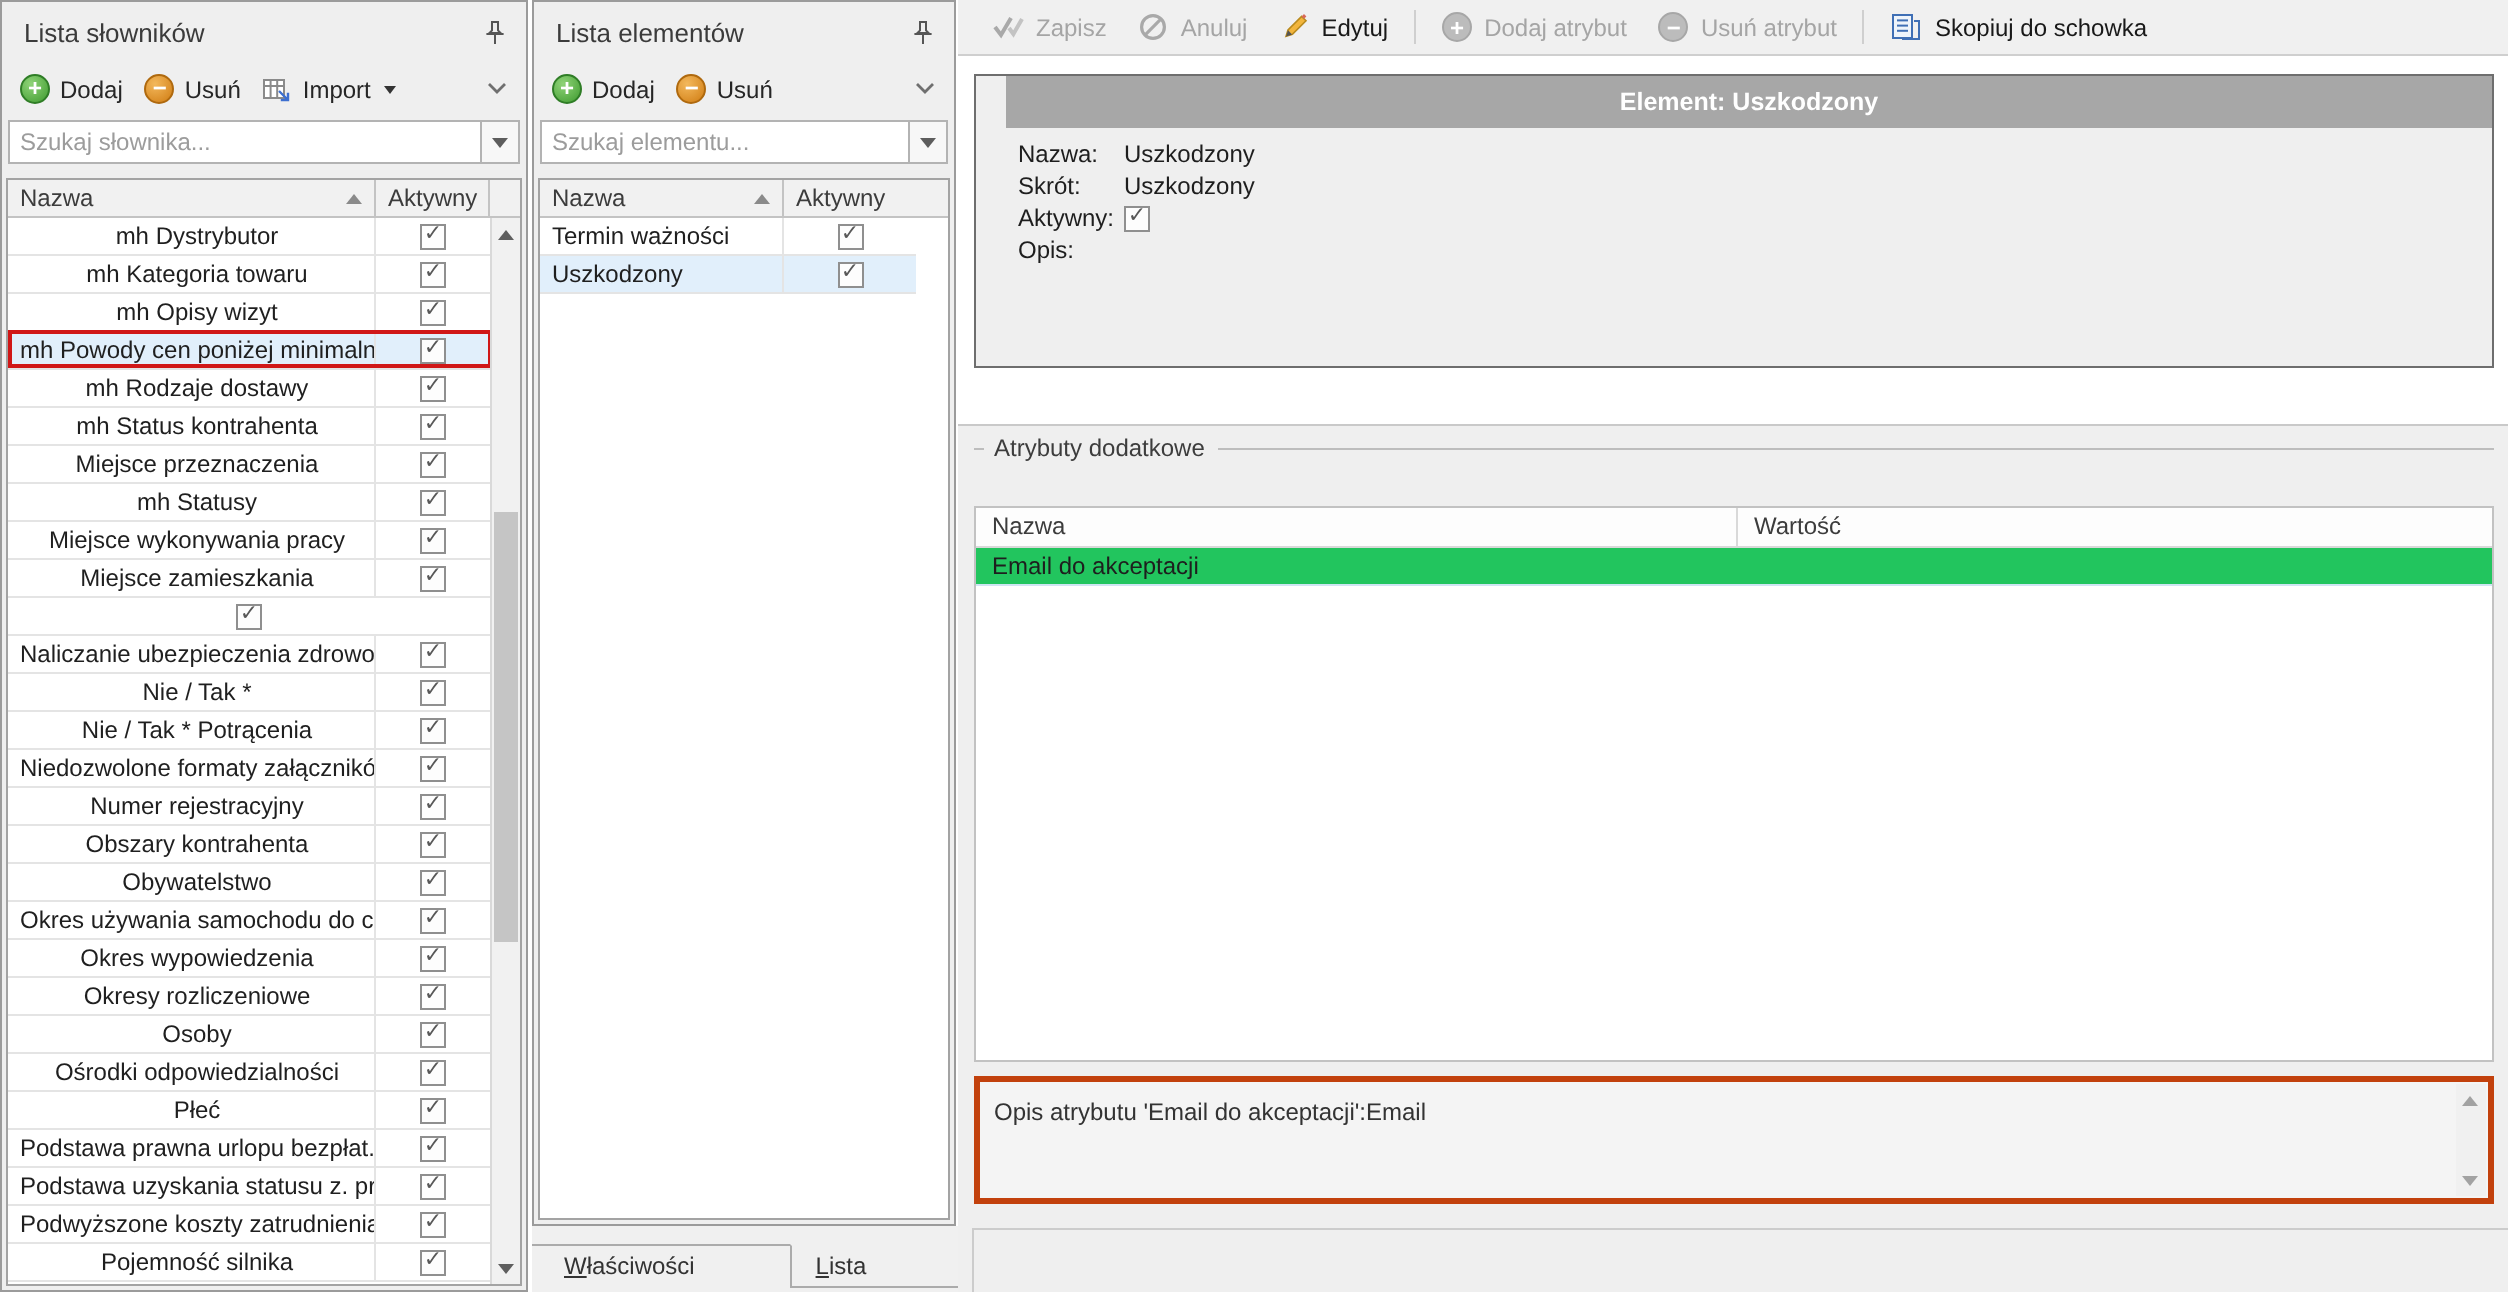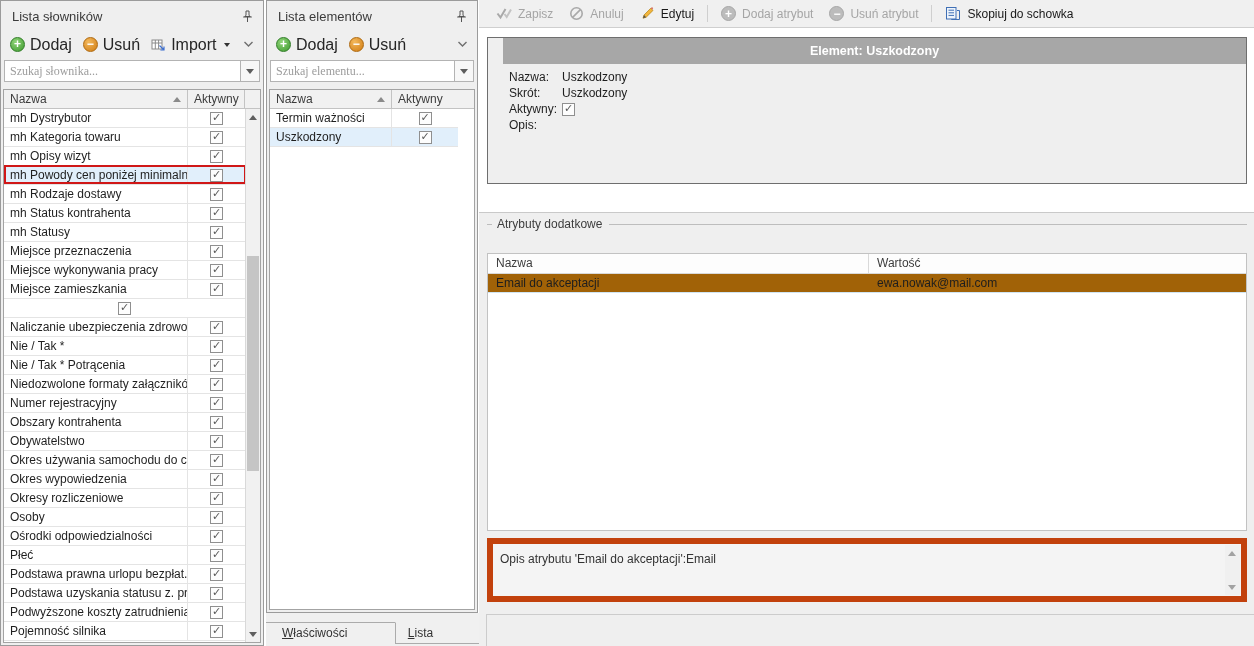--- a/index.html
+++ b/index.html
@@ -5,32 +5,32 @@
   * { margin:0; padding:0; box-sizing:border-box; }
   html,body { width:1254px; height:646px; }
   body { font-family:"Liberation Sans","DejaVu Sans",sans-serif; font-size:12px; color:#222; background:#fff; overflow:hidden; }
   .app { position:relative; width:1254px; height:646px; background:#fff; }
 
   
   .panel { background:#efefef; border:1px solid #9b9b9b; }
   .panel-title { height:30px; display:flex; align-items:center; padding:0 10px 0 11px; font-size:13px; color:#3b3b3b; }
   .pin { margin-left:auto; }
   .panel-toolbar { height:27px; display:flex; align-items:center; padding:0 5px; gap:3px; }
-  .tb-btn { display:flex; align-items:center; gap:5px; padding:2px 4px; font-size:16px; color:#262626; background:transparent; border:none; cursor:default; }
+  .tb-btn { display:flex; align-items:center; gap:5px; padding:2px 4px; font-size:12px; color:#262626; background:transparent; border:none; cursor:default; }
   .ico-circle { width:15px; height:15px; border-radius:50%; color:#fff; font-weight:bold; display:inline-flex; align-items:center; justify-content:center; font-size:12px; line-height:1; }
   .ico-circle.green { background:radial-gradient(circle at 35% 30%, #8fd378, #3f9b2f); border:1px solid #2f7d26; }
   .ico-circle.orange { background:radial-gradient(circle at 35% 30%, #f3b85c, #d07c12); border:1px solid #af690e; }
   .ico-circle.gray { background:#bcbcbc; border:1px solid #a7a7a7; }
   .ico-circle.green::after { content:"+"; margin-top:-1px; }
   .ico-circle.orange::after { content:"\2212"; margin-top:-1px; }
   .caret-down { width:0; height:0; border-left:3.5px solid transparent; border-right:3.5px solid transparent; border-top:4px solid #333; display:inline-block; margin-left:2px; }
   .overflow { margin-left:auto; padding-right:4px; }
 
   .search-row { display:flex; margin:2px 3px 5px 3px; height:22px; }
-  .search-row input { flex:1; height:22px; border:1px solid #b3b3b3; padding:0 5px; font-size:12px; color:#444; font-family:Liberation Serif, serif; background:#fff; }
+  .search-row input { flex:1; height:22px; border:1px solid #b3b3b3; padding:0 5px; font-size:12px; color:#444; font-family:Liberation Sans, sans-serif; background:#fff; }
   .search-row input::placeholder { color:#9c9c9c; }
   .dd-btn { width:19px; height:22px; border:1px solid #b3b3b3; border-left:none; background:#f7f7f7; display:flex; align-items:center; justify-content:center; }
   .dd-btn::after { content:""; border-left:4px solid transparent; border-right:4px solid transparent; border-top:5px solid #5d5d5d; }
 
   
   .grid { position:absolute; left:2px; right:2px; bottom:2px; border:1px solid #a3a3a3; background:#fff; overflow:hidden; }
   .grid-header { height:19px; display:flex; background:#f1f1f1; border-bottom:1px solid #c3c3c3; }
   .gh-cell { border-right:1px solid #c3c3c3; padding-left:6px; line-height:18px; color:#3c3c3c; position:relative; overflow:hidden; white-space:nowrap; }
   .gh-cell.last { border-right:none; }
   .sort-asc { position:absolute; right:6px; top:7px; width:0; height:0; border-left:4px solid transparent; border-right:4px solid transparent; border-bottom:5px solid #8a8a8a; }
@@ -43,21 +43,21 @@
   .checkbox { width:13px; height:13px; border:1px solid #8f8f8f; background:#fdfdfd; display:inline-flex; align-items:center; justify-content:center; font-size:11px; color:#585858; line-height:1; }
   .checkbox.checked::after { content:"\2713"; margin-top:-1px; }
 
   
   .left-panel { position:absolute; left:0; top:0; width:264px; height:646px; }
   .left-panel .grid { top:88px; }
   .left-panel .gh-name { width:184px; }
   .left-panel .gh-active { flex:1; }
   .left-panel .gh-sb { width:15px; border-right:none; }
   .left-panel .grid-body { right:15px; }
-  .left-panel .cell-name { width:184px; }
+  .left-panel .cell-name { width:184px;text-align:center; }
 
   
   .vscroll { position:absolute; top:19px; right:0; bottom:0; width:15px; background:#f1f1f1; border-left:1px solid #d9d9d9; }
   .sb-up, .sb-down { position:absolute; left:0; width:14px; height:16px; display:flex; align-items:center; justify-content:center; }
   .sb-up { top:0; } .sb-down { bottom:0; }
   .sb-up::after { content:""; border-left:4px solid transparent; border-right:4px solid transparent; border-bottom:5px solid #5f5f5f; }
   .sb-down::after { content:""; border-left:4px solid transparent; border-right:4px solid transparent; border-top:5px solid #5f5f5f; }
   .sb-thumb { position:absolute; left:1px; width:12px; background:#c5c5c5; }
 
   
@@ -89,26 +89,26 @@
   .field-label { width:53px; }
   .right-bottom { position:absolute; left:0; top:212px; right:0; bottom:0; background:#efefef; border-top:1px solid #c9c9c9; }
   .groupbox-title { position:absolute; left:8px; top:4px; width:760px; display:flex; align-items:center; color:#3d3d3d; }
   .groupbox-title::before { content:""; width:5px; height:1px; background:#bdbdbd; margin-right:5px; }
   .groupbox-title::after { content:""; flex:1; height:1px; background:#bdbdbd; margin-left:7px; }
 
   .attr-table { position:absolute; left:8px; top:40px; width:760px; height:278px; border:1px solid #c2c2c2; background:#fff; overflow:hidden; }
   .attr-header { height:20px; display:flex; background:#fdfdfd; border-bottom:1px solid #d9d9d9; }
   .attr-h-cell { padding-left:8px; line-height:19px; color:#3c3c3c; border-right:1px solid #d9d9d9; }
   .attr-h-cell.last { border-right:none; }
-  .attr-row { height:19px; display:flex; background:#a16207; border-bottom:1px solid #cfe4f2; }
+  .attr-row { height:19px; display:flex; background:#22c55e; border-bottom:1px solid #cfe4f2;flex-direction:column; }
   .attr-cell { padding-left:8px; line-height:18px; color:#1e1e1e; overflow:hidden; white-space:nowrap; }
   .col-attr-name { width:381px; }
   .col-attr-value { flex:1; }
 
-  .desc-box { position:absolute; left:8px; top:325px; width:760px; height:64px; border:6px solid #c2410c; background:#f4f4f4; }
+  .desc-box { position:absolute; left:8px; top:325px; width:760px; height:64px; border:3px solid #c2410c; background:#f4f4f4; }
   .desc-text { display:block; padding:8px 24px 0 7px; color:#333; }
   .desc-scroll { position:absolute; top:1px; right:1px; bottom:1px; width:15px; background:#f0f0f0; }
   .desc-scroll .sb-up::after { border-bottom-color:#a2a2a2; }
   .desc-scroll .sb-down::after { border-top-color:#a2a2a2; }
   .bottom-line { position:absolute; left:7px; right:0; top:401px; height:1px; background:#cccccc; }
   .bottom-stub { position:absolute; left:7px; top:401px; bottom:0; width:1px; background:#cccccc; }
 
   svg { display:block; }
 </style>
 </head>
@@ -201,27 +201,27 @@
               <span class="checkbox checked"></span>
             </div>
           </div>
           <div class="grid-row">
             <div class="cell-name">mh Status kontrahenta</div>
             <div class="cell-active">
               <span class="checkbox checked"></span>
             </div>
           </div>
           <div class="grid-row">
+            <div class="cell-name">Miejsce przeznaczenia</div>
+            <div class="cell-active">
+              <span class="checkbox checked"></span>
+            </div>
+          </div>
+          <div class="grid-row">
             <div class="cell-name">mh Statusy</div>
-            <div class="cell-active">
-              <span class="checkbox checked"></span>
-            </div>
-          </div>
-          <div class="grid-row">
-            <div class="cell-name">Miejsce przeznaczenia</div>
             <div class="cell-active">
               <span class="checkbox checked"></span>
             </div>
           </div>
           <div class="grid-row">
             <div class="cell-name">Miejsce wykonywania pracy</div>
             <div class="cell-active">
               <span class="checkbox checked"></span>
             </div>
           </div>

